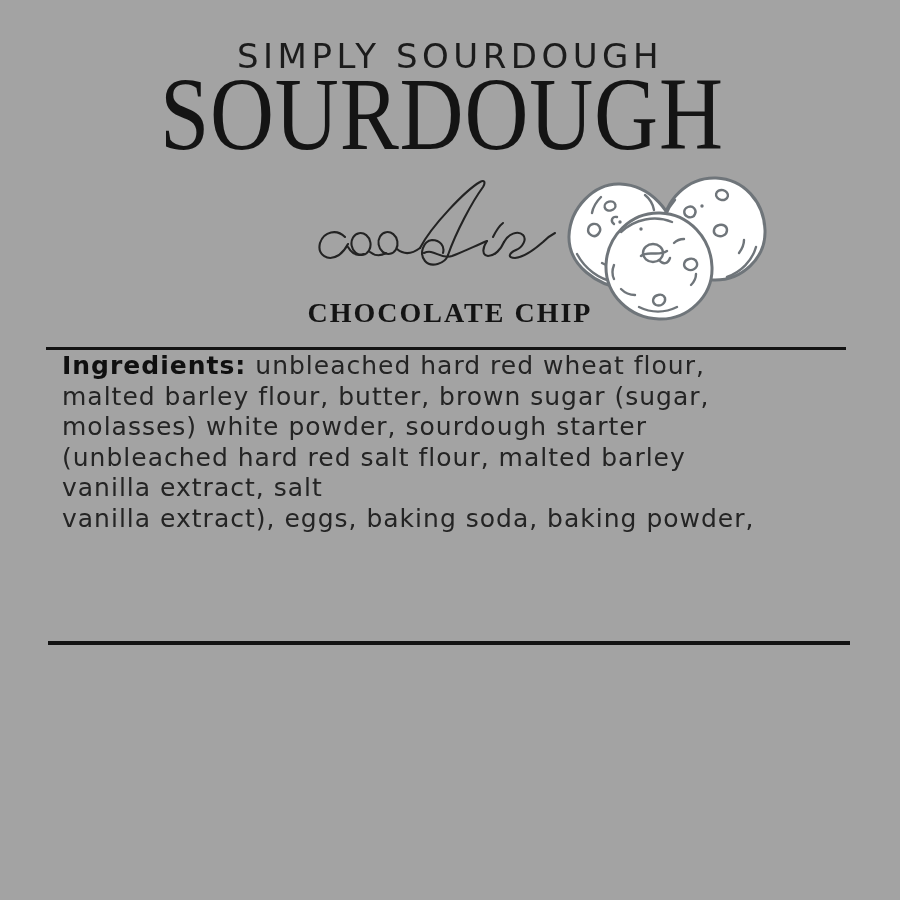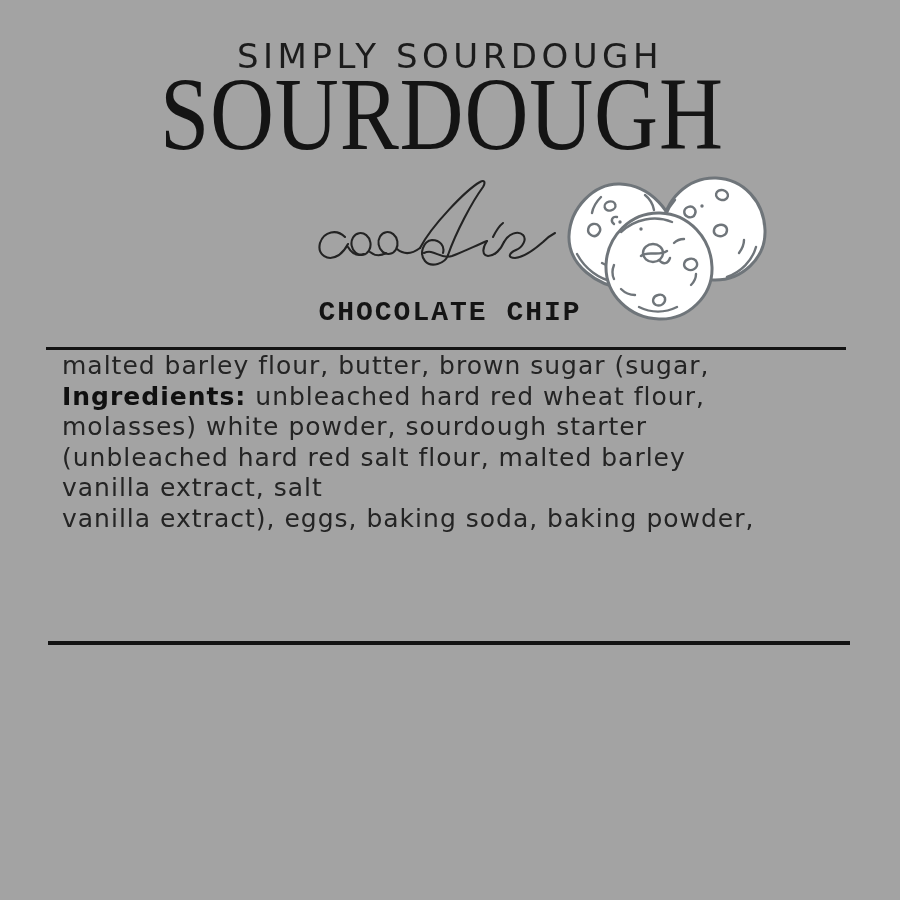--- a/index.html
+++ b/index.html
@@ -10,21 +10,21 @@
          font-size:34px;font-weight:400;letter-spacing:4.5px;color:#1c1c1c;
          line-height:34px;white-space:nowrap;}
   .product{position:absolute;top:63px;left:1px;width:882px;text-align:center;
            font-family:"Liberation Serif","DejaVu Serif",serif;
            font-size:103px;line-height:103px;color:#141414;white-space:nowrap;}
   .product-inner{display:inline-block;transform:scaleX(.86);transform-origin:50% 50%;
                  letter-spacing:1px;}
   .script-svg{position:absolute;left:300px;top:175px;}
   .cookies-svg{position:absolute;left:550px;top:168px;}
   .variant{position:absolute;top:299px;left:9px;width:882px;text-align:center;
-           font-family:Liberation Mono, monospace;font-weight:700;font-size:28px;
+           font-family:Liberation Serif, serif;font-weight:700;font-size:28px;
            letter-spacing:2px;color:#141414;line-height:28px;white-space:nowrap;}
   .rule{position:absolute;background:#131313;}
   .rule-top{left:46px;top:347px;width:800px;height:3px;}
   .rule-bottom{left:48px;top:641px;width:802px;height:4px;}
   .ingredients{position:absolute;left:62px;top:351px;font-size:25px;line-height:30.6px;
                letter-spacing:1px;color:#242424;white-space:nowrap;}
   .b{font-weight:700;color:#101010;}
   .sr-only{position:absolute;width:1px;height:1px;overflow:hidden;
            clip:rect(0 0 0 0);white-space:nowrap;}
 </style>
@@ -102,22 +102,22 @@
         <circle cx="91" cy="61" r="1.7" fill="#6f757a" stroke="none"></circle>
       </g>
     </g>
   </svg>
 
   <div class="variant">CHOCOLATE CHIP</div>
 
   <div class="rule rule-top"></div>
 
   <div class="ingredients">
+    <div class="line"><span class="b">Ingredients:</span> <span>unbleached hard red wheat flour,</span></div>
     <div class="line">malted barley flour, butter, brown sugar (sugar,</div>
-    <div class="line"><span class="b">Ingredients:</span> <span>unbleached hard red wheat flour,</span></div>
     <div class="line">molasses) white powder, sourdough starter</div>
     <div class="line">(unbleached hard red salt flour, malted barley</div>
     <div class="line">vanilla extract, salt</div>
     <div class="line">vanilla extract), eggs, baking soda, baking powder,</div>
   </div>
 
   <div class="rule rule-bottom"></div>
 
 </div>
 

